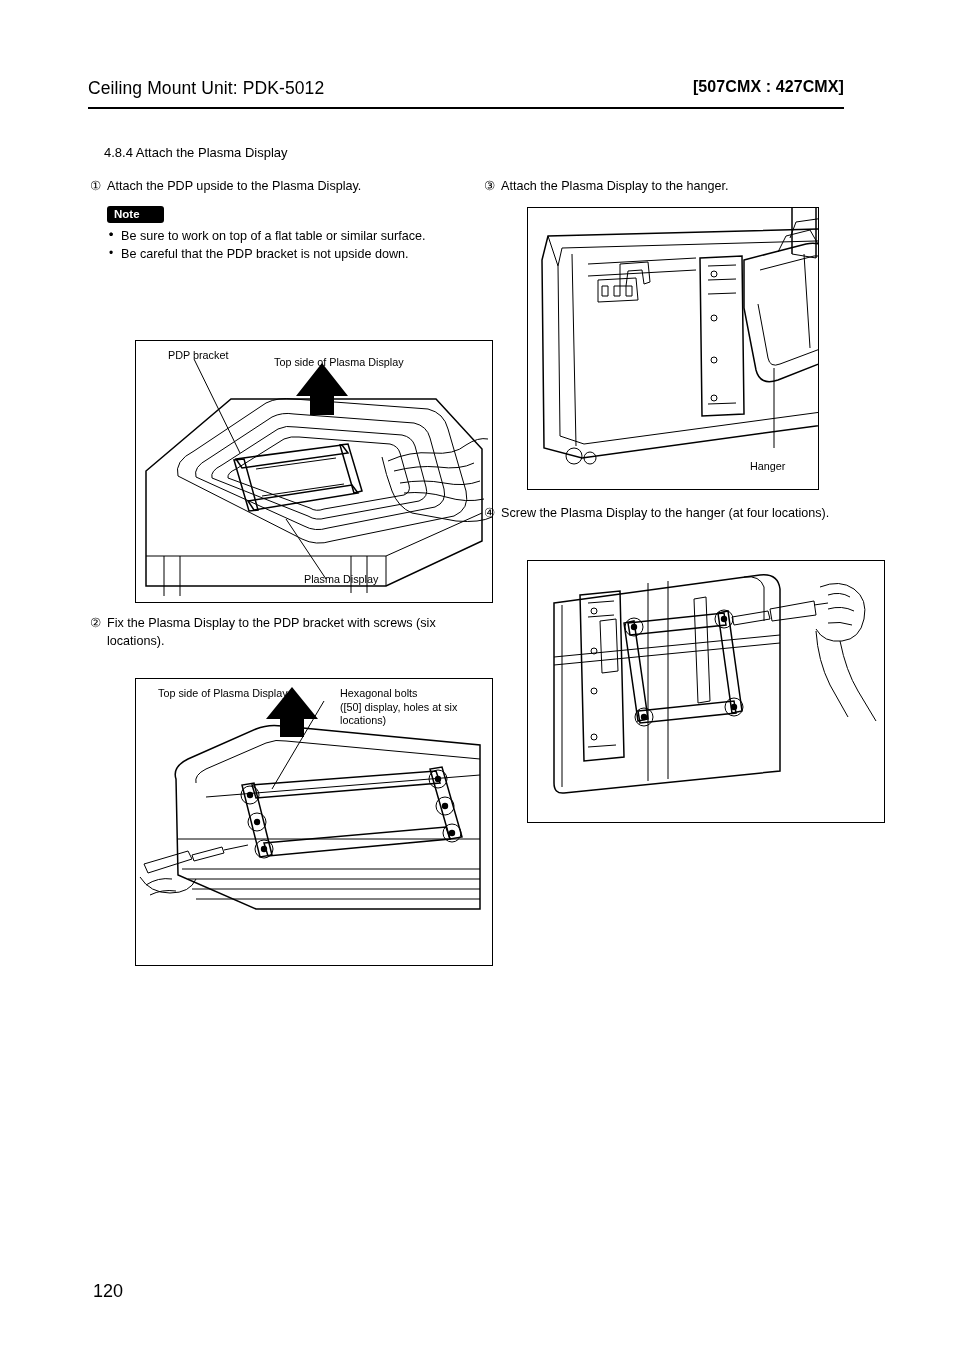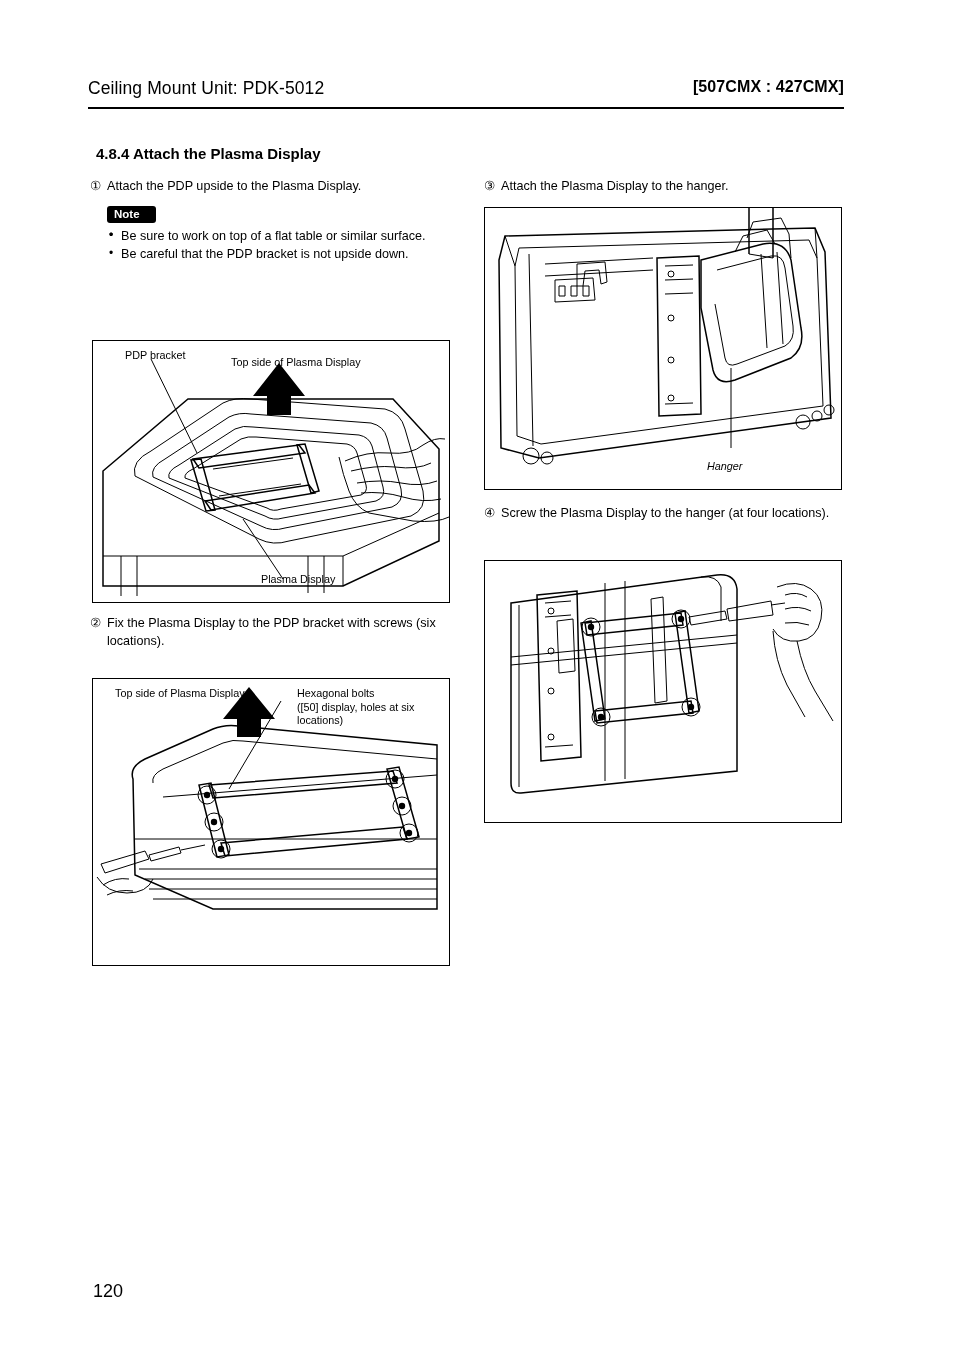--- a/index.html
+++ b/index.html
@@ -52,24 +52,24 @@
     left: 0;
     top: 29px;
     width: 756px;
     height: 2.4px;
     background: #000;
   }
 
   
   .section-heading {
     position: absolute;
-    left: 96px;
+    left: 104px;
     top: 145px;
-    font-size: 15px;
-    font-weight: bold;
+    font-size: 13px;
+    font-weight: normal;
   }
 
   
   .col-left {
     position: absolute;
     left: 90px;
     top: 178px;
     width: 362px;
   }
   .col-right {
@@ -93,21 +93,21 @@
   }
   .step.justify { text-align: justify; }
 
   
   .note-badge {
     display: inline-block;
     background: #000;
     color: #fff;
     font-size: 11.5px;
     font-weight: bold;
-    padding: 2px 16px 3px 7px;
+    padding: 2px 24px 3px 7px;
     border-radius: 3px;
     margin: 4px 0 4px 17px;
     line-height: 12px;
   }
   .note-list {
     margin: 0 0 10px 0;
     padding: 0;
     list-style: none;
   }
   .note-list li {
@@ -124,20 +124,21 @@
     font-size: 12px;
   }
 
   
   .figure {
     border: 1.3px solid #000;
     background: #fff;
     position: relative;
     overflow: hidden;
     box-sizing: border-box;
+    margin-left: 43px;
   }
   .fig-caption {
     position: absolute;
     font-size: 10.8px;
     color: #000;
     white-space: pre-line;
     line-height: 13.5px;
   }
 
   svg { display: block; }
@@ -290,21 +291,21 @@
 locations)</div>
   </div>
 
   <div class="col-right">
     <p class="step">
       <span class="num">③</span>
       <span>Attach the Plasma Display to the hanger.</span>
     </p>
   </div>
 
-  <div class="figure" style="position:absolute; left:484px; top:207px; width:358px; height:283px;font-style:italic;">
+  <div class="figure" style="position:absolute; left:484px; top:207px; width:292px; height:283px;">
     <svg width="356" height="281" viewBox="0 0 356 281">
 
       <path class="ln med" d="M264 0 L264 46 M288 0 L288 50"></path>
       <path class="ln thin" d="M264 46 L288 50"></path>
 
       <path class="ln med" d="M14 52 L20 28 L330 20 L340 44 L346 210 L54 250 L16 240 Z" fill="#fff"></path>
       <path class="ln thin" d="M30 58 L34 40 L324 32 L332 50 L338 198 L56 236 L32 228 Z"></path>
       <path class="ln thin" d="M44 46 L48 238"></path>
       <path class="ln thin" d="M20 28 L30 58 M330 20 L332 50"></path>
 

